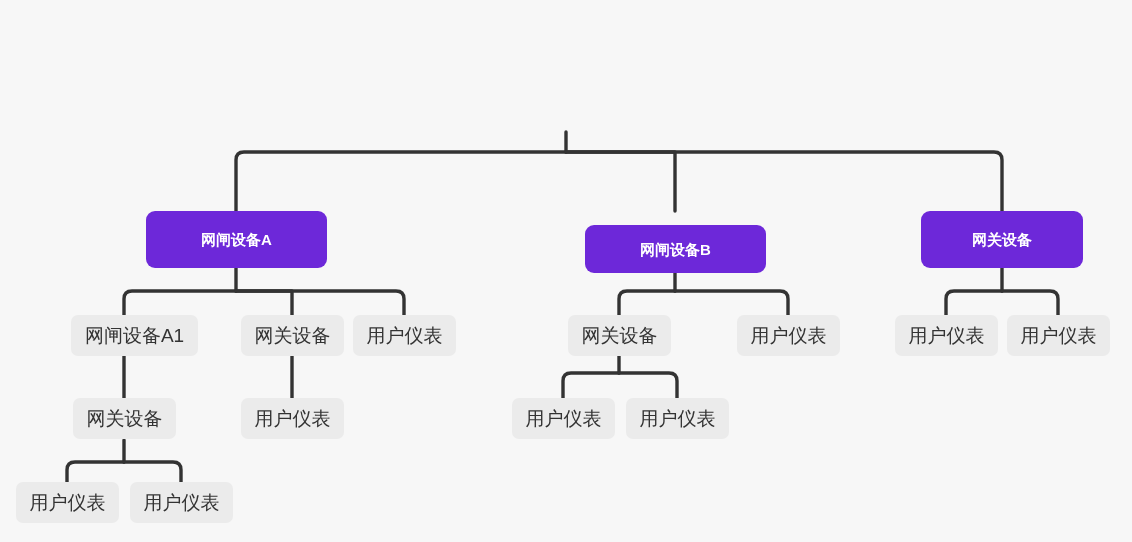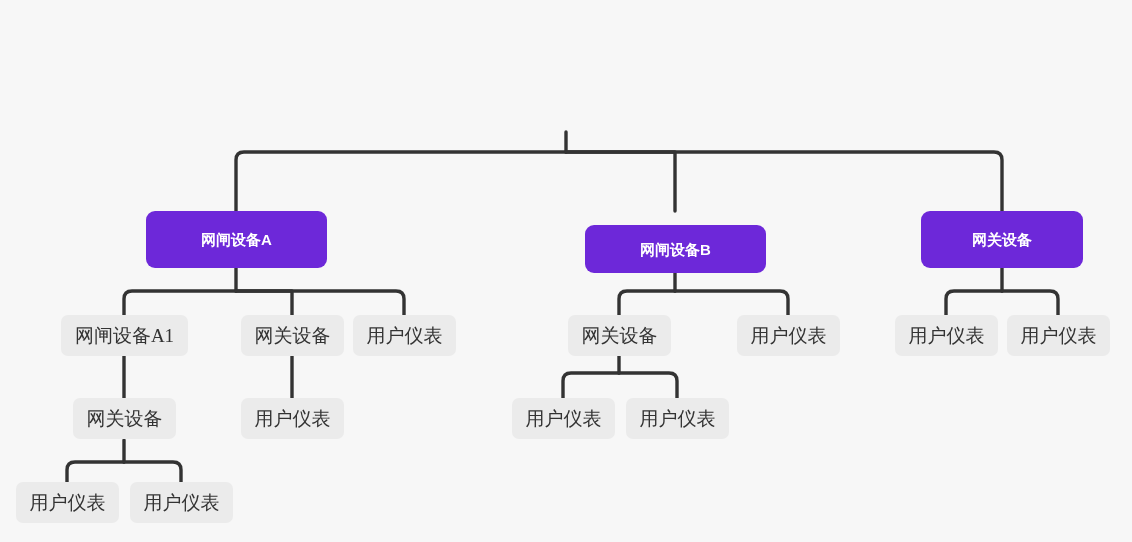--- a/index.html
+++ b/index.html
@@ -105,21 +105,21 @@
   </div>
 
   <div class="node node-l2" style="left:585px; top:211px; width:181px; height:48px;margin-top:14px;">
     <span>网闸设备B</span>
   </div>
 
   <div class="node node-l2" style="left:921px; top:211px; width:162px; height:57px;">
     <span>网关设备</span>
   </div>
 
-  <div class="node node-leaf" style="left:61px; top:315px; width:127px; height:41px;font-family:Liberation Serif, serif;">
+  <div class="node node-leaf" style="left:71px; top:315px; width:127px; height:41px;">
     <span>网闸设备A1</span>
   </div>
 
   <div class="node node-leaf" style="left:241px; top:315px; width:103px; height:41px;">
     <span>网关设备</span>
   </div>
 
   <div class="node node-leaf" style="left:353px; top:315px; width:103px; height:41px;">
     <span>用户仪表</span>
   </div>

